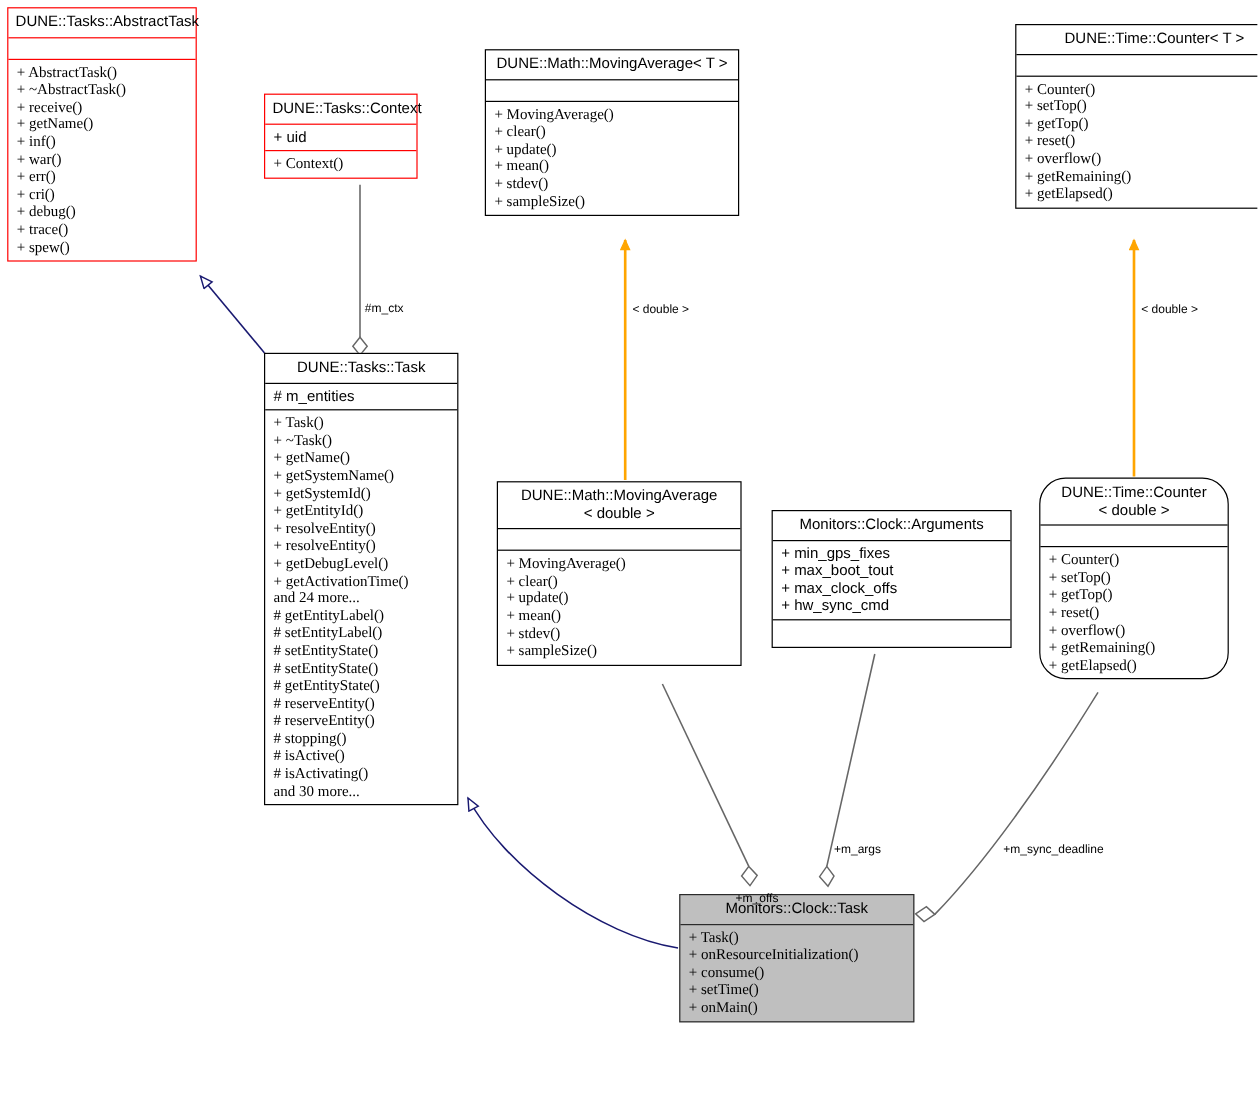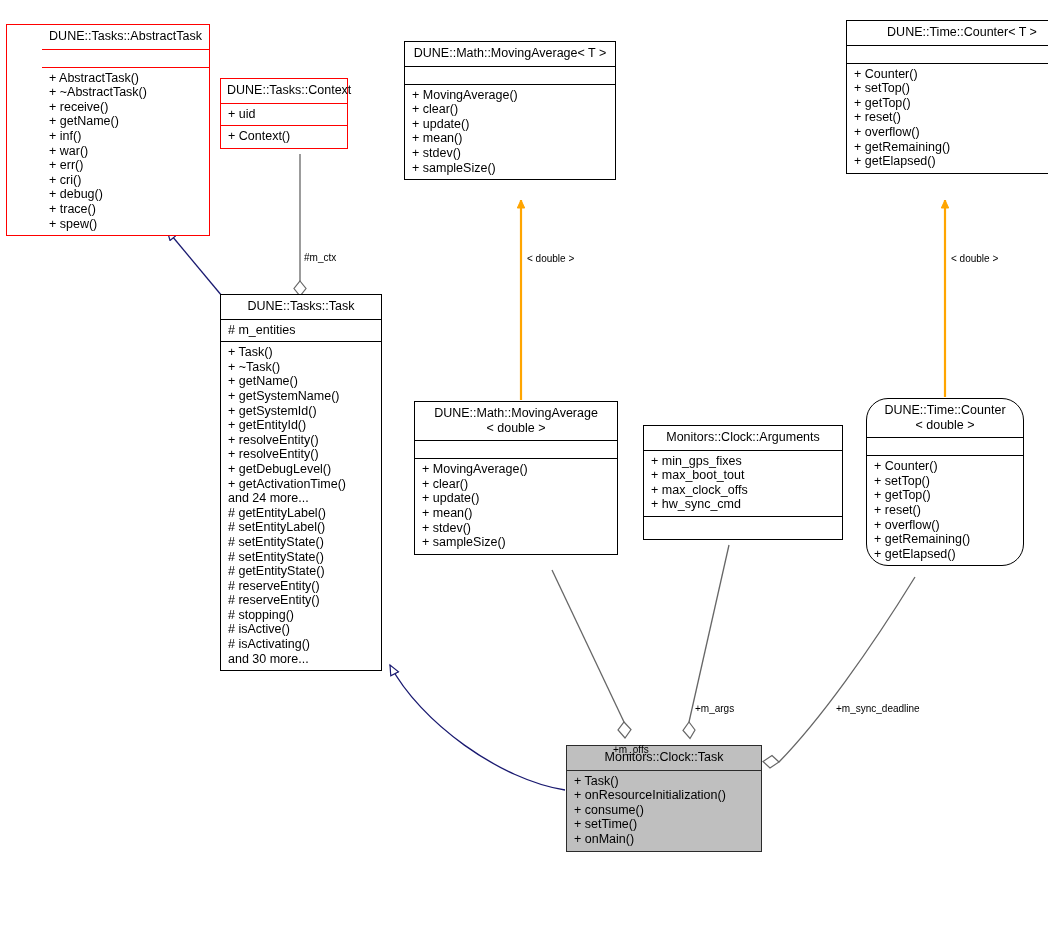--- a/index.html
+++ b/index.html
@@ -64,20 +64,21 @@
     border-bottom: 1px solid #000000;
   }
   .node.red .compartment {
     border-bottom: 1px solid #ff0000;
   }
   .node.highlight .compartment {
     border-bottom: 1px solid #2b2b2b;
   }
   .node .compartment.last {
     border-bottom: none;
+    font-family: Liberation Serif, serif;
   }
   .node .compartment.empty {
     min-height: 18px;
     padding: 0;
   }
   .node .row {
     white-space: pre;
   }
 
   
@@ -134,21 +135,21 @@
       <path d="M 729,545 L 689,722" fill="none" stroke="#666666" stroke-width="1.3"></path>
       <path d="M 689,722 L 695,730 L 690,738.5 L 683,730.5 Z" fill="#ffffff" stroke="#666666" stroke-width="1.2"></path>
     </g>
 
     <g>
       <path d="M 915,577 C 870,650 820,720 779,762" fill="none" stroke="#666666" stroke-width="1.3"></path>
       <path d="M 779,762 L 772,755.5 L 763,761.5 L 770,768 Z" fill="#ffffff" stroke="#666666" stroke-width="1.2"></path>
     </g>
   </svg>
 
-  <div class="node red" style="left:6px; top:24px; width:204px;padding-left:35px;">
+  <div class="node red" style="left:6px; top:6px; width:158px;">
     <div class="title">DUNE::Tasks::AbstractTask</div>
     <div class="compartment empty"></div>
     <div class="compartment last">
       <div class="row">+ AbstractTask()</div>
       <div class="row">+ ~AbstractTask()</div>
       <div class="row">+ receive()</div>
       <div class="row">+ getName()</div>
       <div class="row">+ inf()</div>
       <div class="row">+ war()</div>
       <div class="row">+ err()</div>

